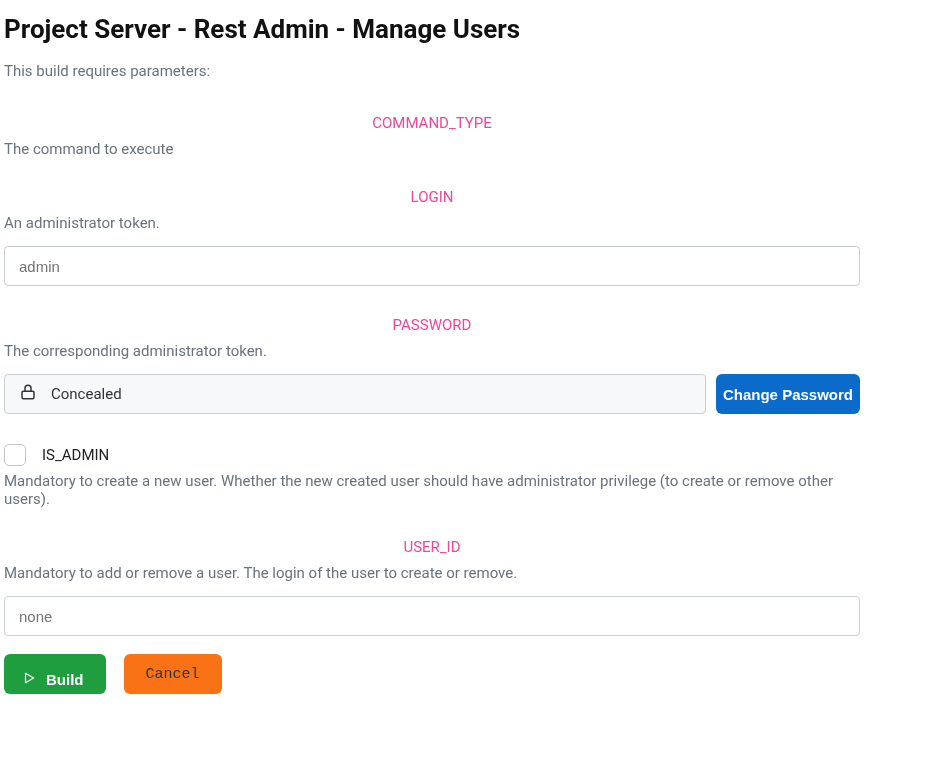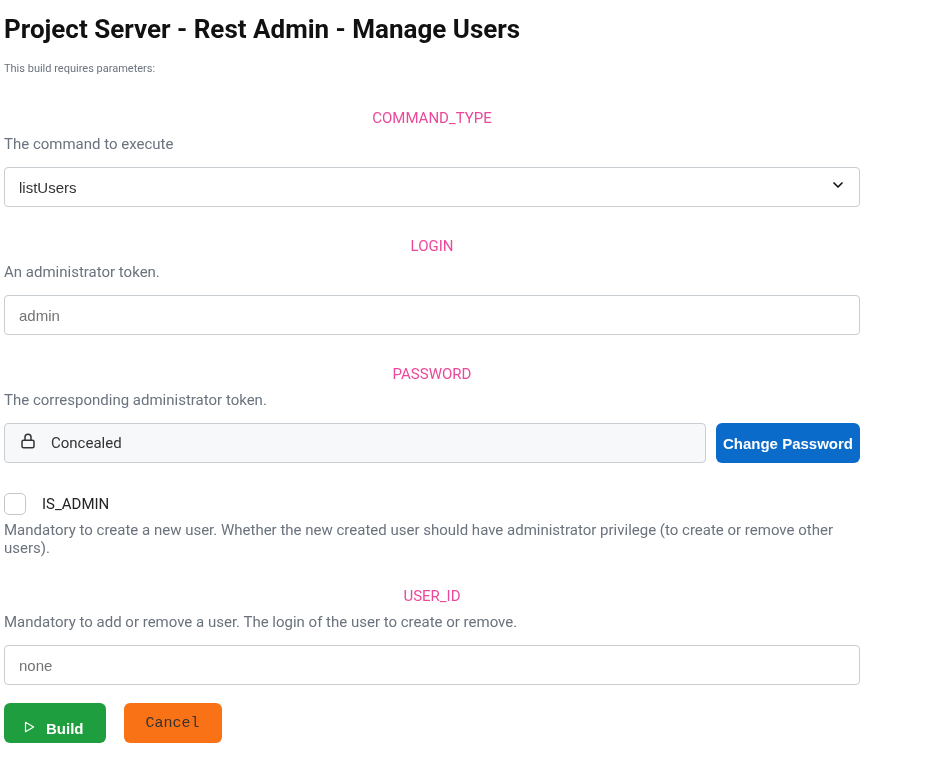--- a/index.html
+++ b/index.html
@@ -14,21 +14,21 @@
     width: 864px;
     padding: 10px 4px 20px 4px;
   }
   h1.title {
     font-size: 26px;
     font-weight: 700;
     margin: 4px 0 18px 0;
     color: #111;
   }
   .subtitle {
-    font-size: 11px;
+    font-size: 15px;
     color: #6a737d;
     margin-bottom: 34px;
   }
   .param-block { margin-bottom: 30px; }
   .param-label {
     font-size: 15px;
     color: #ec4899;
     margin-bottom: 8px;
     text-align: center;
   }
@@ -156,30 +156,20 @@
 <body>
 
 <div class="page">
 
   <h1 class="title">Project Server - Rest Admin - Manage Users</h1>
   <div class="subtitle">This build requires parameters:</div>
 
   <div class="param-block">
     <div class="param-label">COMMAND_TYPE</div>
     <div class="param-help">The command to execute</div>
-    <div class="select-wrap">
-      <select class="control">
-        <option>listUsers</option>
-      </select>
-      <span class="chevron">
-        <svg width="16" height="16" viewBox="0 0 24 24" fill="none" stroke="currentColor" stroke-width="2.5" stroke-linecap="round" stroke-linejoin="round">
-            <polyline points="6 9 12 15 18 9"></polyline>
-          </svg>
-      </span>
-    </div>
   </div>
 
   <div class="param-block">
     <div class="param-label">LOGIN</div>
     <div class="param-help">An administrator token.</div>
     <input type="text" class="control" value="admin" style="">
   </div>
 
   <div class="param-block">
     <div class="param-label">PASSWORD</div>

